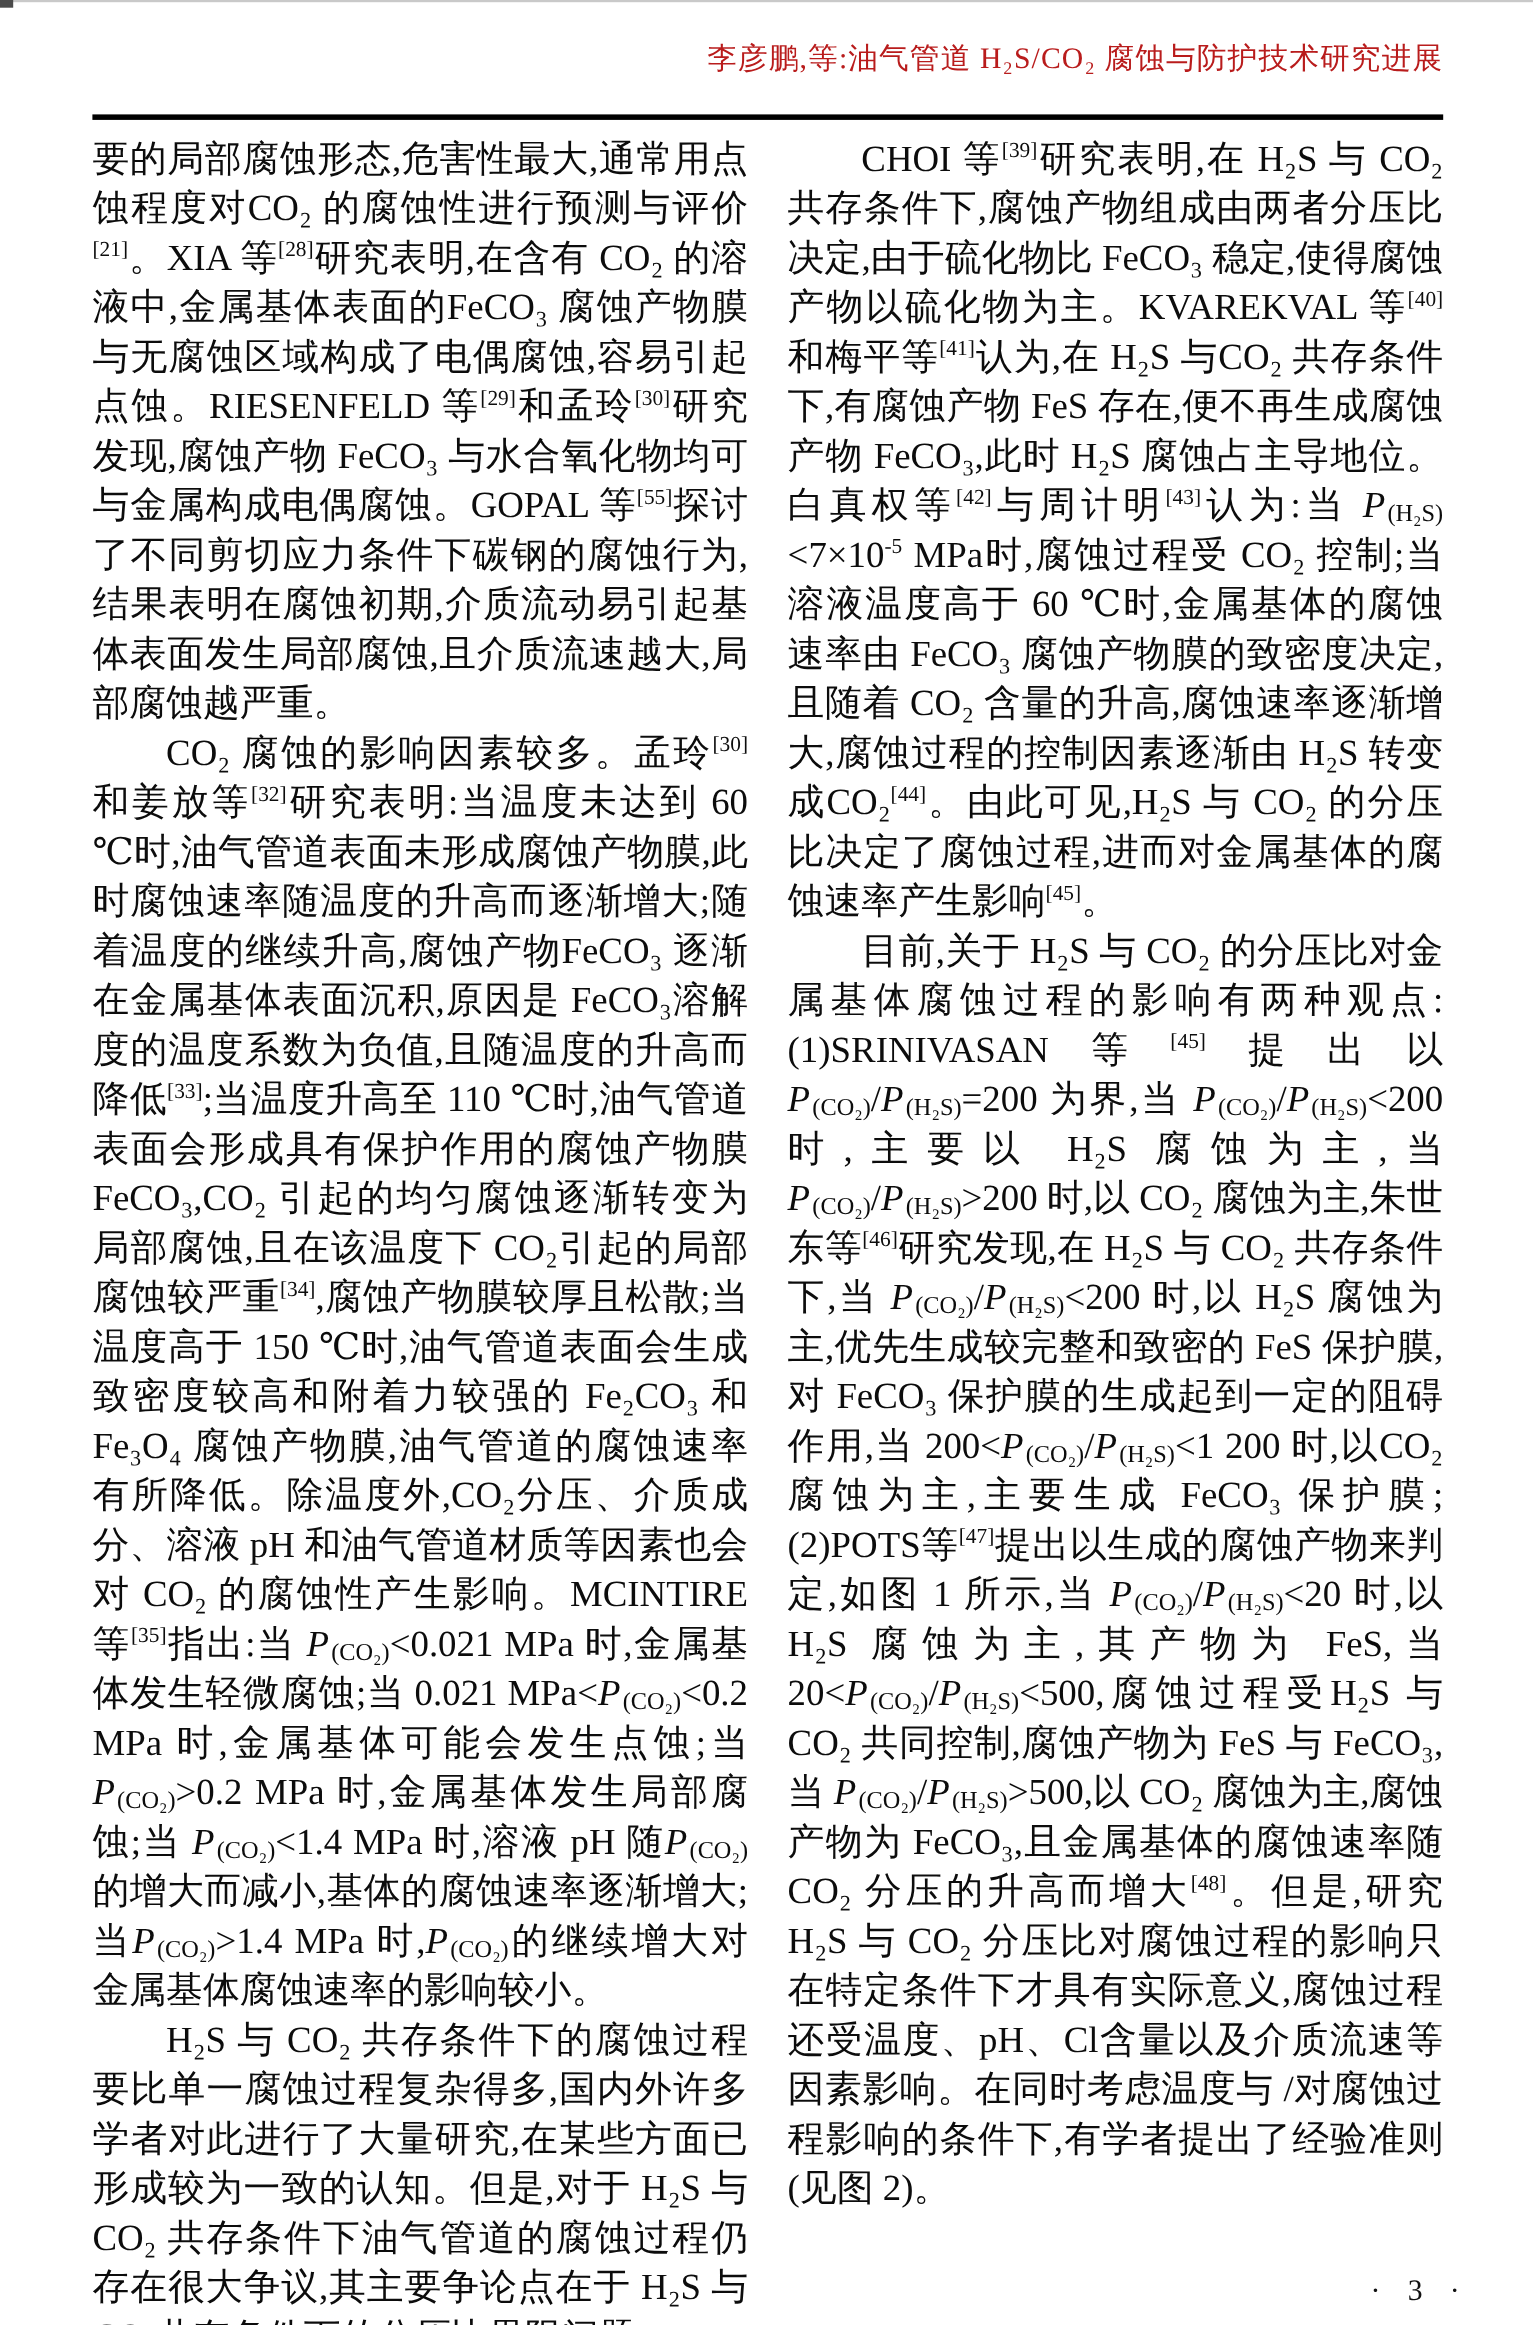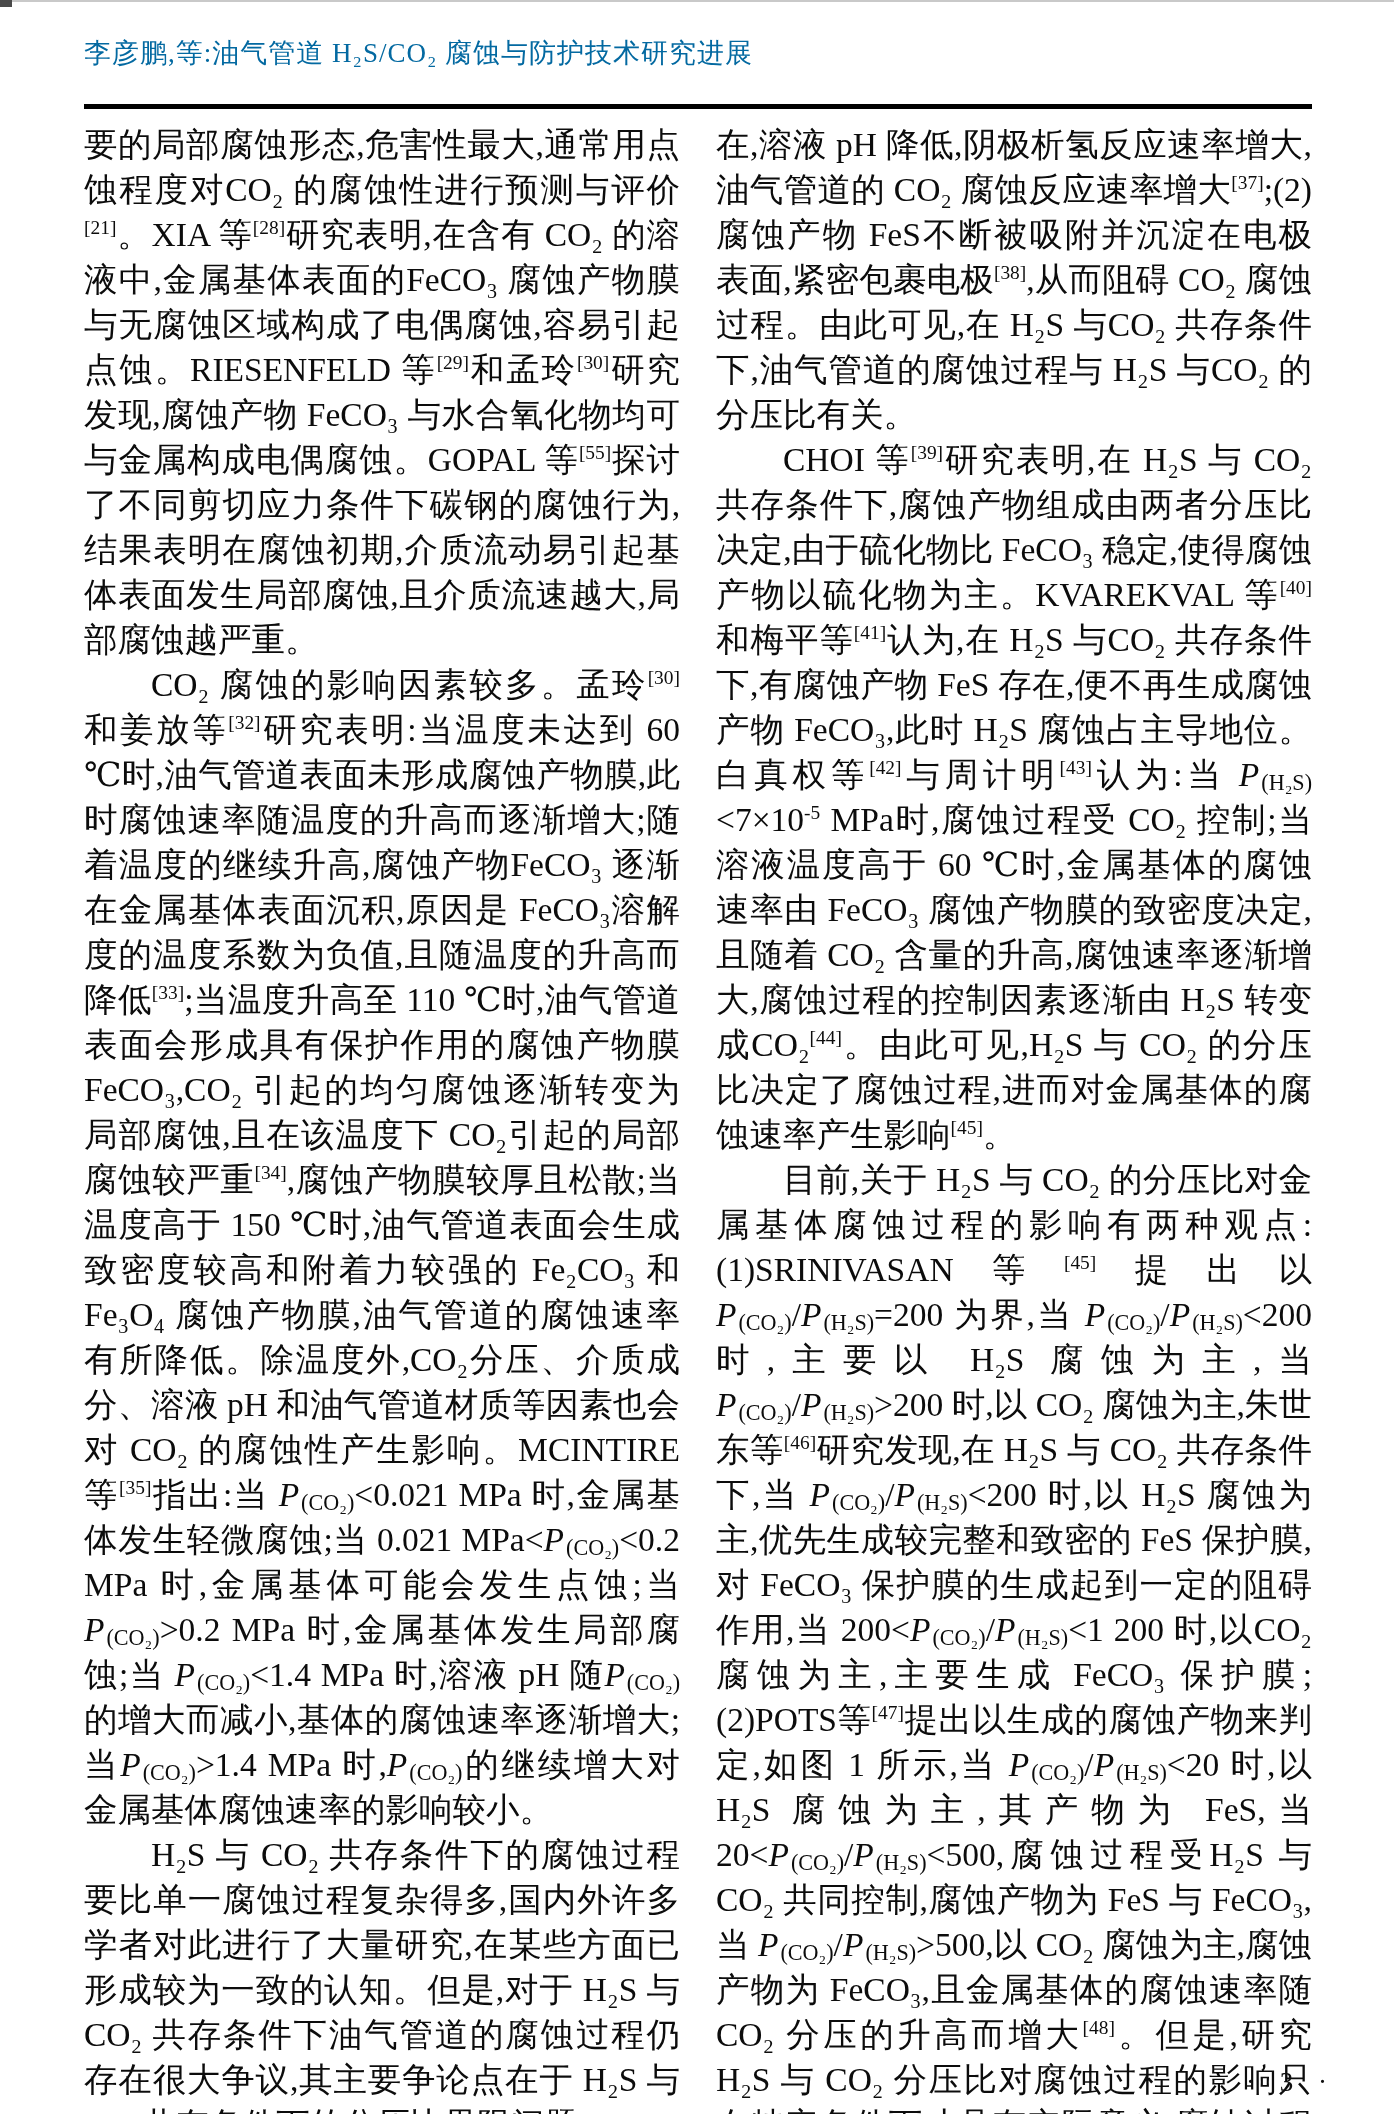--- a/index.html
+++ b/index.html
@@ -9,21 +9,21 @@
     margin:0 auto;
     background:#ffffff;
     color:#0c0c0c;
     font-family:"Liberation Serif","DejaVu Serif",serif;
     overflow:hidden;
   }
   .scan-top-edge{position:absolute;top:0;left:0;right:0;height:2px;background:#c9c9c9;}
   .scan-corner{position:absolute;top:0;left:0;width:12px;height:7px;background:#4a4a4a;}
   .running-head{
     position:absolute;top:36px;left:84px;width:1228px;
-    text-align:left;font-size:27px;line-height:34px;color:#0369a1;
+    text-align:right;font-size:27px;line-height:34px;color:#b91c1c;
     letter-spacing:1px;
   }
   .head-rule{position:absolute;top:104px;left:84px;width:1228px;height:5px;background:#000;}
   .columns{
     position:absolute;top:122px;left:84px;width:1228px;
     display:flex;gap:36px;
   }
   .col{width:596px;font-size:33.5px;line-height:45px;text-align:justify;}
   .col p{margin:0;padding:0;text-indent:2em;}
   .col p.cont{text-indent:0;}
@@ -53,21 +53,20 @@
   <div class="columns">
 
     <div class="col">
       <p class="cont">要的局部腐蚀形态,危害性最大,通常用点蚀程度对CO₂ 的腐蚀性进行预测与评价<sup>[21]</sup>。XIA 等<sup>[28]</sup>研究表明,在含有 CO₂ 的溶液中,金属基体表面的FeCO₃ 腐蚀产物膜与无腐蚀区域构成了电偶腐蚀,容易引起点蚀。RIESENFELD 等<sup>[29]</sup>和孟玲<sup>[30]</sup>研究发现,腐蚀产物 FeCO₃ 与水合氧化物均可与金属构成电偶腐蚀。GOPAL 等<sup>[55]</sup>探讨了不同剪切应力条件下碳钢的腐蚀行为,结果表明在腐蚀初期,介质流动易引起基体表面发生局部腐蚀,且介质流速越大,局部腐蚀越严重。</p>
       <p>CO₂ 腐蚀的影响因素较多。孟玲<sup>[30]</sup>和姜放等<sup>[32]</sup>研究表明:当温度未达到 60 ℃时,油气管道表面未形成腐蚀产物膜,此时腐蚀速率随温度的升高而逐渐增大;随着温度的继续升高,腐蚀产物FeCO₃ 逐渐在金属基体表面沉积,原因是 FeCO₃溶解度的温度系数为负值,且随温度的升高而降低<sup>[33]</sup>;当温度升高至 110 ℃时,油气管道表面会形成具有保护作用的腐蚀产物膜 FeCO₃,CO₂ 引起的均匀腐蚀逐渐转变为局部腐蚀,且在该温度下 CO₂引起的局部腐蚀较严重<sup>[34]</sup>,腐蚀产物膜较厚且松散;当温度高于 150 ℃时,油气管道表面会生成致密度较高和附着力较强的 Fe₂CO₃ 和 Fe₃O₄ 腐蚀产物膜,油气管道的腐蚀速率有所降低。除温度外,CO₂分压、介质成分、溶液 pH 和油气管道材质等因素也会对 CO₂ 的腐蚀性产生影响。MCINTIRE 等<sup>[35]</sup>指出:当 <i>P</i><sub>(CO₂)</sub>&lt;0.021 MPa 时,金属基体发生轻微腐蚀;当 0.021 MPa&lt;<i>P</i><sub>(CO₂)</sub>&lt;0.2 MPa 时,金属基体可能会发生点蚀;当 <i>P</i><sub>(CO₂)</sub>&gt;0.2 MPa 时,金属基体发生局部腐蚀;当 <i>P</i><sub>(CO₂)</sub>&lt;1.4 MPa 时,溶液 pH 随<i>P</i><sub>(CO₂)</sub>的增大而减小,基体的腐蚀速率逐渐增大;当<i>P</i><sub>(CO₂)</sub>&gt;1.4 MPa 时,<i>P</i><sub>(CO₂)</sub>的继续增大对金属基体腐蚀速率的影响较小。</p>
       <p>H₂S 与 CO₂ 共存条件下的腐蚀过程要比单一腐蚀过程复杂得多,国内外许多学者对此进行了大量研究,在某些方面已形成较为一致的认知。但是,对于 H₂S 与 CO₂ 共存条件下油气管道的腐蚀过程仍存在很大争议,其主要争论点在于 H₂S 与 CO₂共存条件下的分压比界限问题。</p>
 
     </div>
 
     <div class="col">
-      <p class="cont">在,溶液 pH 降低,阴极析氢反应速率增大,油气管道的 CO₂ 腐蚀反应速率增大<sup>[37]</sup>;(2)腐蚀产物 FeS不断被吸附并沉淀在电极表面,紧密包裹电极<sup>[38]</sup>,从而阻碍 CO₂ 腐蚀过程。由此可见,在 H₂S 与CO₂ 共存条件下,油气管道的腐蚀过程与 H₂S 与CO₂ 的分压比有关。</p>
       <p>CHOI 等<sup>[39]</sup>研究表明,在 H₂S 与 CO₂ 共存条件下,腐蚀产物组成由两者分压比决定,由于硫化物比 FeCO₃ 稳定,使得腐蚀产物以硫化物为主。KVAREKVAL 等<sup>[40]</sup>和梅平等<sup>[41]</sup>认为,在 H₂S 与CO₂ 共存条件下,有腐蚀产物 FeS 存在,便不再生成腐蚀产物 FeCO₃,此时 H₂S 腐蚀占主导地位。白真权等<sup>[42]</sup>与周计明<sup>[43]</sup>认为:当 <i>P</i><sub>(H₂S)</sub>&lt;7×10<sup>-5</sup> MPa时,腐蚀过程受 CO₂ 控制;当溶液温度高于 60 ℃时,金属基体的腐蚀速率由 FeCO₃ 腐蚀产物膜的致密度决定,且随着 CO₂ 含量的升高,腐蚀速率逐渐增大,腐蚀过程的控制因素逐渐由 H₂S 转变成CO₂<sup>[44]</sup>。由此可见,H₂S 与 CO₂ 的分压比决定了腐蚀过程,进而对金属基体的腐蚀速率产生影响<sup>[45]</sup>。</p>
       <p>目前,关于 H₂S 与 CO₂ 的分压比对金属基体腐蚀过程的影响有两种观点:(1)SRINIVASAN等<sup>[45]</sup>提出以 <i>P</i><sub>(CO₂)</sub>/<i>P</i><sub>(H₂S)</sub>=200 为界,当 <i>P</i><sub>(CO₂)</sub>/<i>P</i><sub>(H₂S)</sub>&lt;200 时,主要以 H₂S 腐蚀为主,当 <i>P</i><sub>(CO₂)</sub>/<i>P</i><sub>(H₂S)</sub>&gt;200 时,以 CO₂ 腐蚀为主,朱世东等<sup>[46]</sup>研究发现,在 H₂S 与 CO₂ 共存条件下,当 <i>P</i><sub>(CO₂)</sub>/<i>P</i><sub>(H₂S)</sub>&lt;200 时,以 H₂S 腐蚀为主,优先生成较完整和致密的 FeS 保护膜,对 FeCO₃ 保护膜的生成起到一定的阻碍作用,当 200&lt;<i>P</i><sub>(CO₂)</sub>/<i>P</i><sub>(H₂S)</sub>&lt;1 200 时,以CO₂ 腐蚀为主,主要生成 FeCO₃ 保护膜;(2)POTS等<sup>[47]</sup>提出以生成的腐蚀产物来判定,如图 1 所示,当 <i>P</i><sub>(CO₂)</sub>/<i>P</i><sub>(H₂S)</sub>&lt;20 时,以 H₂S 腐蚀为主,其产物为 FeS,当 20&lt;<i>P</i><sub>(CO₂)</sub>/<i>P</i><sub>(H₂S)</sub>&lt;500,腐蚀过程受H₂S 与 CO₂ 共同控制,腐蚀产物为 FeS 与 FeCO₃,当 <i>P</i><sub>(CO₂)</sub>/<i>P</i><sub>(H₂S)</sub>&gt;500,以 CO₂ 腐蚀为主,腐蚀产物为 FeCO₃,且金属基体的腐蚀速率随 CO₂ 分压的升高而增大<sup>[48]</sup>。但是,研究 H₂S 与 CO₂ 分压比对腐蚀过程的影响只在特定条件下才具有实际意义,腐蚀过程还受温度、pH、Cl含量以及介质流速等因素影响。在同时考虑温度与 /对腐蚀过程影响的条件下,有学者提出了经验准则(见图 2)。</p>
 
     </div>
 
   </div>
 
   <div class="footer">· 3 ·</div>
 </div>
 

